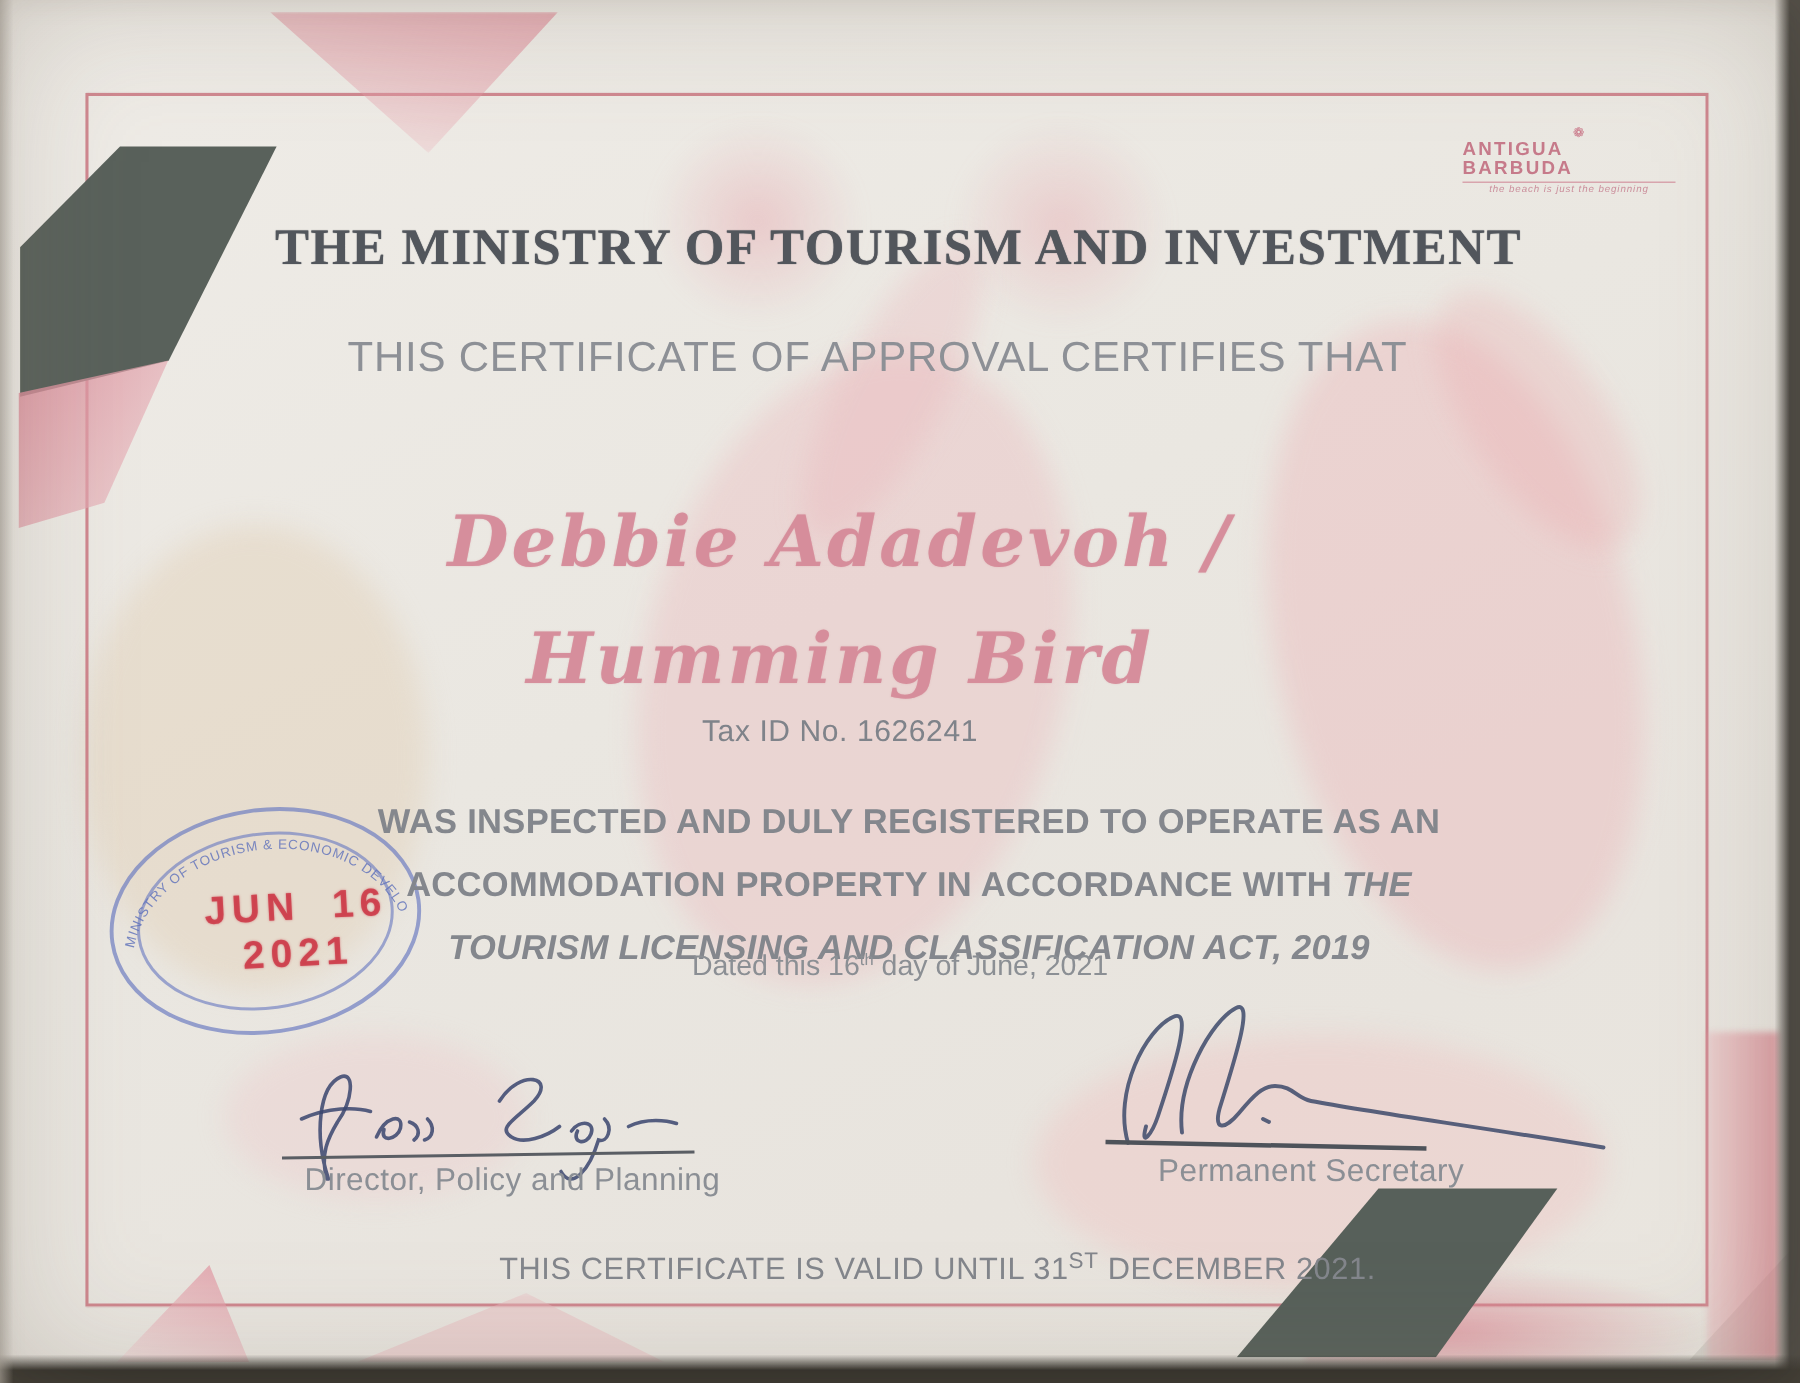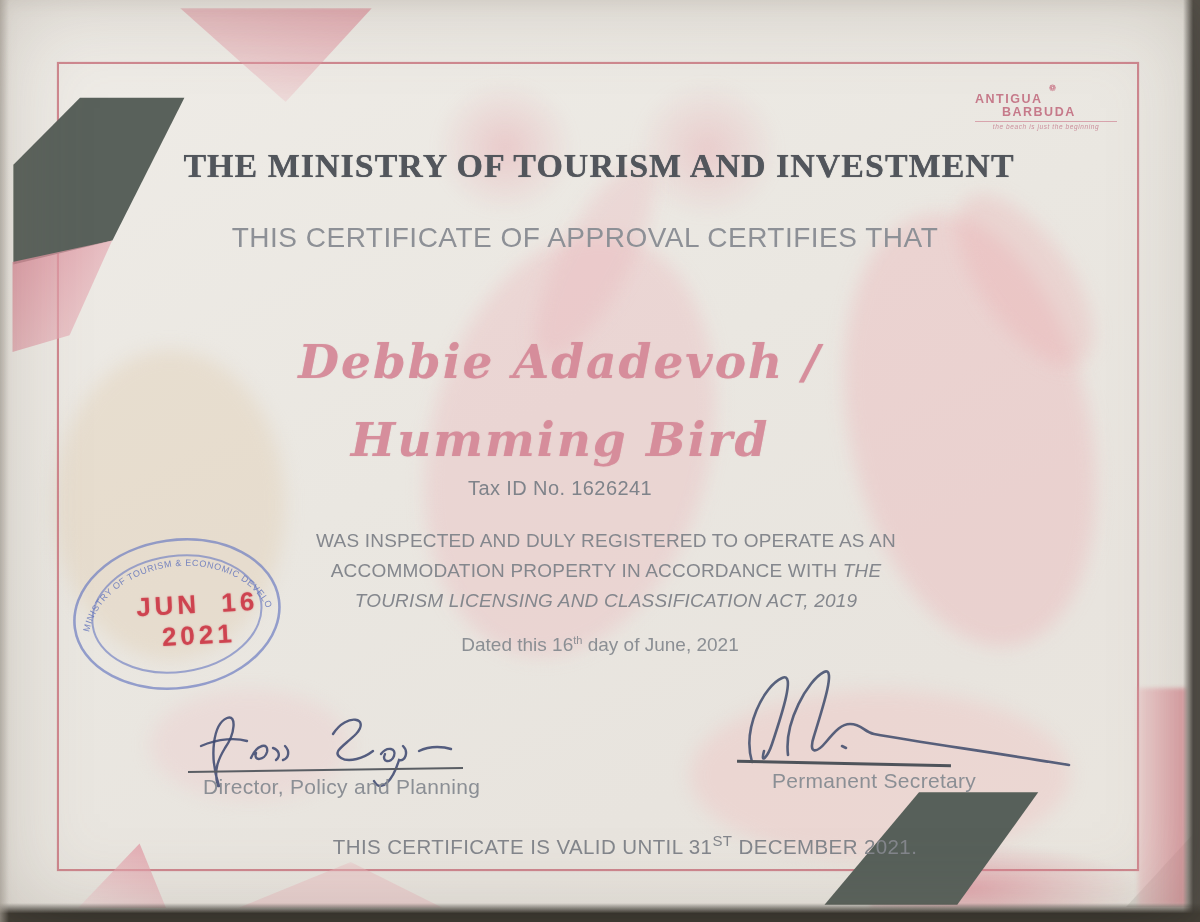--- a/index.html
+++ b/index.html
@@ -58,40 +58,40 @@
   .txt{position:absolute;z-index:5;text-align:center;}
   #ministry-title{left:0;top:147px;width:1170px;
     font-family:"Liberation Serif",serif;font-weight:bold;font-size:34px;letter-spacing:1px;
     color:#52565c;text-shadow:0 0 .7px #595d63;padding-left:14px;}
   #statement{left:0;top:222px;width:1170px;font-size:28px;letter-spacing:.5px;color:#8d9096;}
   .script{font-family:"DejaVu Serif",serif;font-style:italic;font-weight:bold;
     color:rgba(213,138,152,.9);text-shadow:0 0 1px rgba(213,138,152,.5);letter-spacing:2px;}
   #name1{left:0;top:334px;width:1120px;font-size:47px;}
   #name2{left:0;top:412px;width:1120px;font-size:47px;}
   #taxid{left:0;top:477px;width:1120px;font-size:20px;color:#7f838a;letter-spacing:.4px;}
-  #body{left:245px;top:526px;width:722px;font-size:19px;line-height:30px;color:#84878d;
-    letter-spacing:.2px;}
+  #body{left:245px;top:526px;width:722px;font-size:23px;line-height:42px;color:#84878d;
+    letter-spacing:.2px;font-weight:bold;}
   #body em{font-style:italic;}
   #dated{left:0;top:634px;width:1200px;font-size:19px;color:#8b8f94;}
   sup{font-size:11px;}
   #valid{left:45px;top:832px;width:1160px;font-size:20.5px;letter-spacing:.4px;color:#83868c;}
   #valid sup{font-size:15px;}
   
   .sigline{position:absolute;z-index:5;background:#5a5e64;}
   #sigline-left{left:188px;top:769px;width:275px;height:2px;transform:rotate(-.8deg);}
   #sigline-right{left:737px;top:762px;width:214px;height:2.5px;transform:rotate(1.2deg);background:#4e535a;}
   .sigtitle{position:absolute;z-index:5;font-size:21px;color:#8b8f95;letter-spacing:.3px;}
   #sigtitle-left{left:203px;top:775px;}
   #sigtitle-right{left:772px;top:769px;}
   .sigsvg{position:absolute;z-index:5;}
   
   #logo{left:975px;top:84px;width:155px;z-index:5;color:#c67a8a;}
   #logo .l-icon{text-align:center;font-size:9px;line-height:8px;color:#c97486;}
   #logo .l1{font-size:12.5px;font-weight:bold;letter-spacing:1.5px;}
-  #logo .l2{font-size:12.5px;font-weight:bold;letter-spacing:1.5px;margin-left:27px;margin-top:-1px;}
+  #logo .l2{font-size:12.5px;font-weight:bold;letter-spacing:1.5px;margin-top:-1px;}
   #logo .tag{width:142px;border-top:1px solid rgba(211,148,160,.8);margin-top:2px;
     font-size:6.5px;font-style:italic;letter-spacing:.6px;color:#cb8f9c;text-align:center;padding-top:1px;}
 </style>
 </head>
 <body>
 
 <div id="photo">
 
   <div class="wm wm-flower abs" style="left:435px;top:80px;width:140px;height:135px;background:radial-gradient(closest-side,rgba(229,152,162,.38),rgba(229,152,162,0));"></div>
   <div class="wm wm-flower abs" style="left:635px;top:80px;width:145px;height:140px;background:radial-gradient(closest-side,rgba(229,152,162,.35),rgba(229,152,162,0));"></div>

